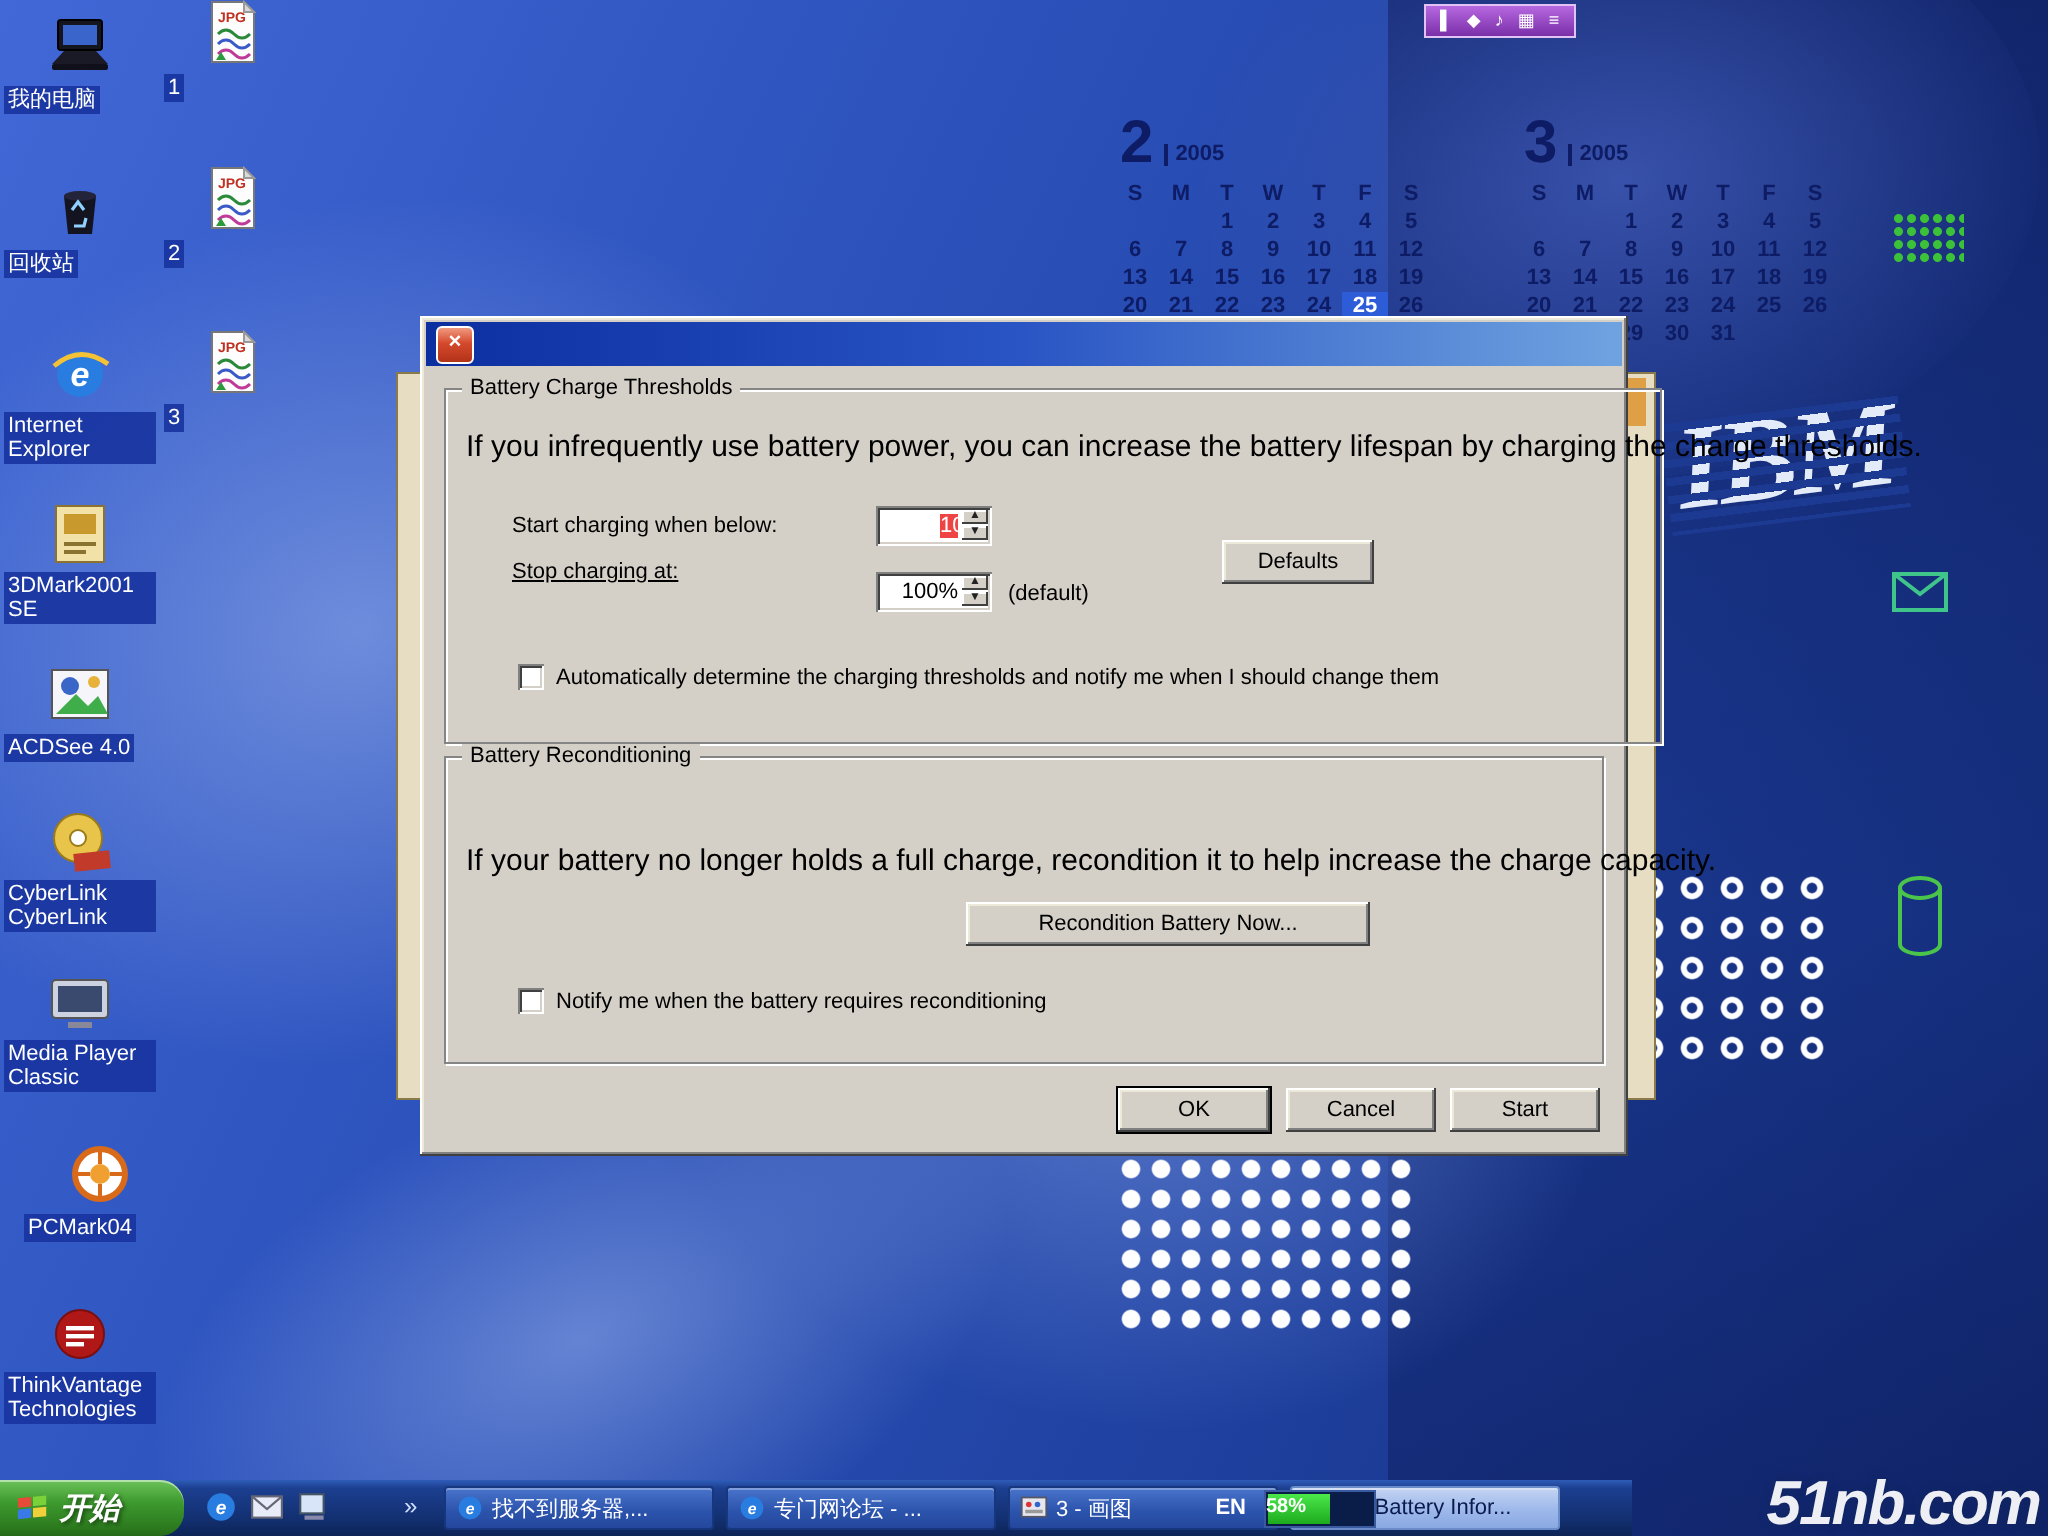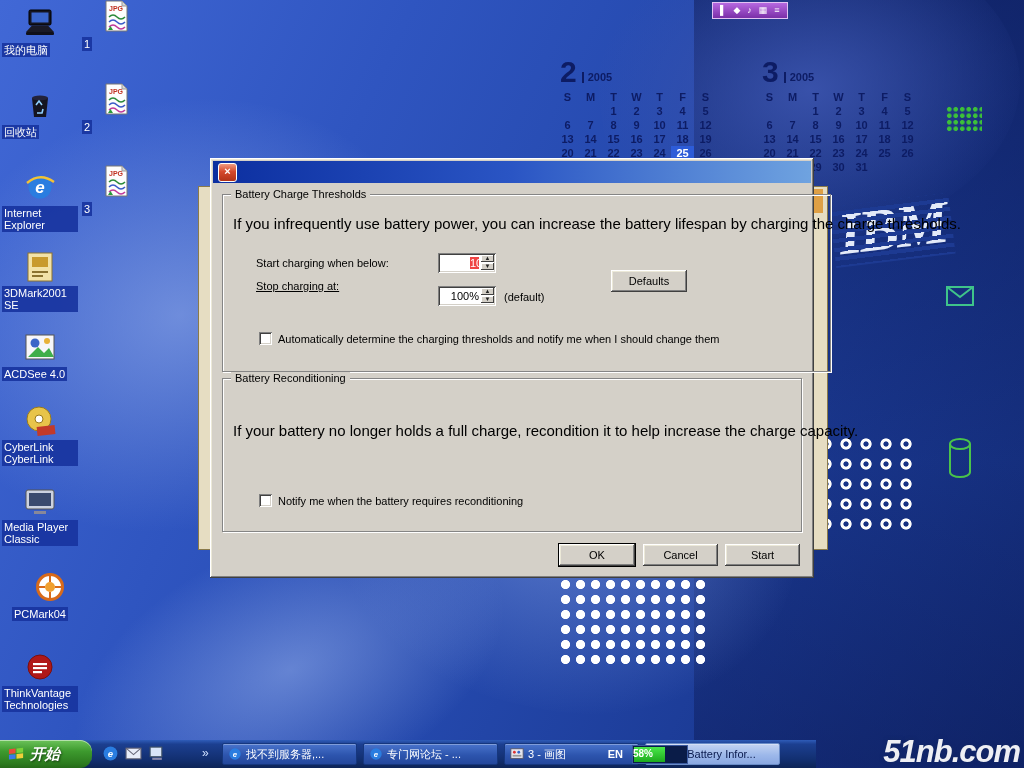--- a/index.html
+++ b/index.html
@@ -343,20 +343,21 @@
       </div>
       <span class="flabel" style="left:281px;top:96px;">(default)</span>
 
       <span class="cb" style="left:36px;top:137px;"></span>
       <span class="cb-label" style="left:55px;top:138px;">Automatically determine the charging thresholds and notify me when I should change them</span>
     </div>
 
     <div class="group g2">
       <span class="legend">Battery Reconditioning</span>
       <span class="desc" style="left:10px;top:23px;margin-top:20px;">If your battery no longer holds a full charge, recondition it to help increase the charge capacity.</span>
+      <div class="btn" style="left:260px;top:72px;width:202px;height:22px;">Recondition Battery Now...</div>
       <span class="cb" style="left:36px;top:115px;"></span>
       <span class="cb-label" style="left:55px;top:116px;">Notify me when the battery requires reconditioning</span>
     </div>
 
     <div class="btn default" style="left:349px;top:386px;width:76px;height:22px;">OK</div>
     <div class="btn" style="left:433px;top:386px;width:75px;height:22px;">Cancel</div>
     <div class="btn" style="left:515px;top:386px;width:75px;height:22px;">Start</div>
   </div>
 
   <div class="taskbar">

